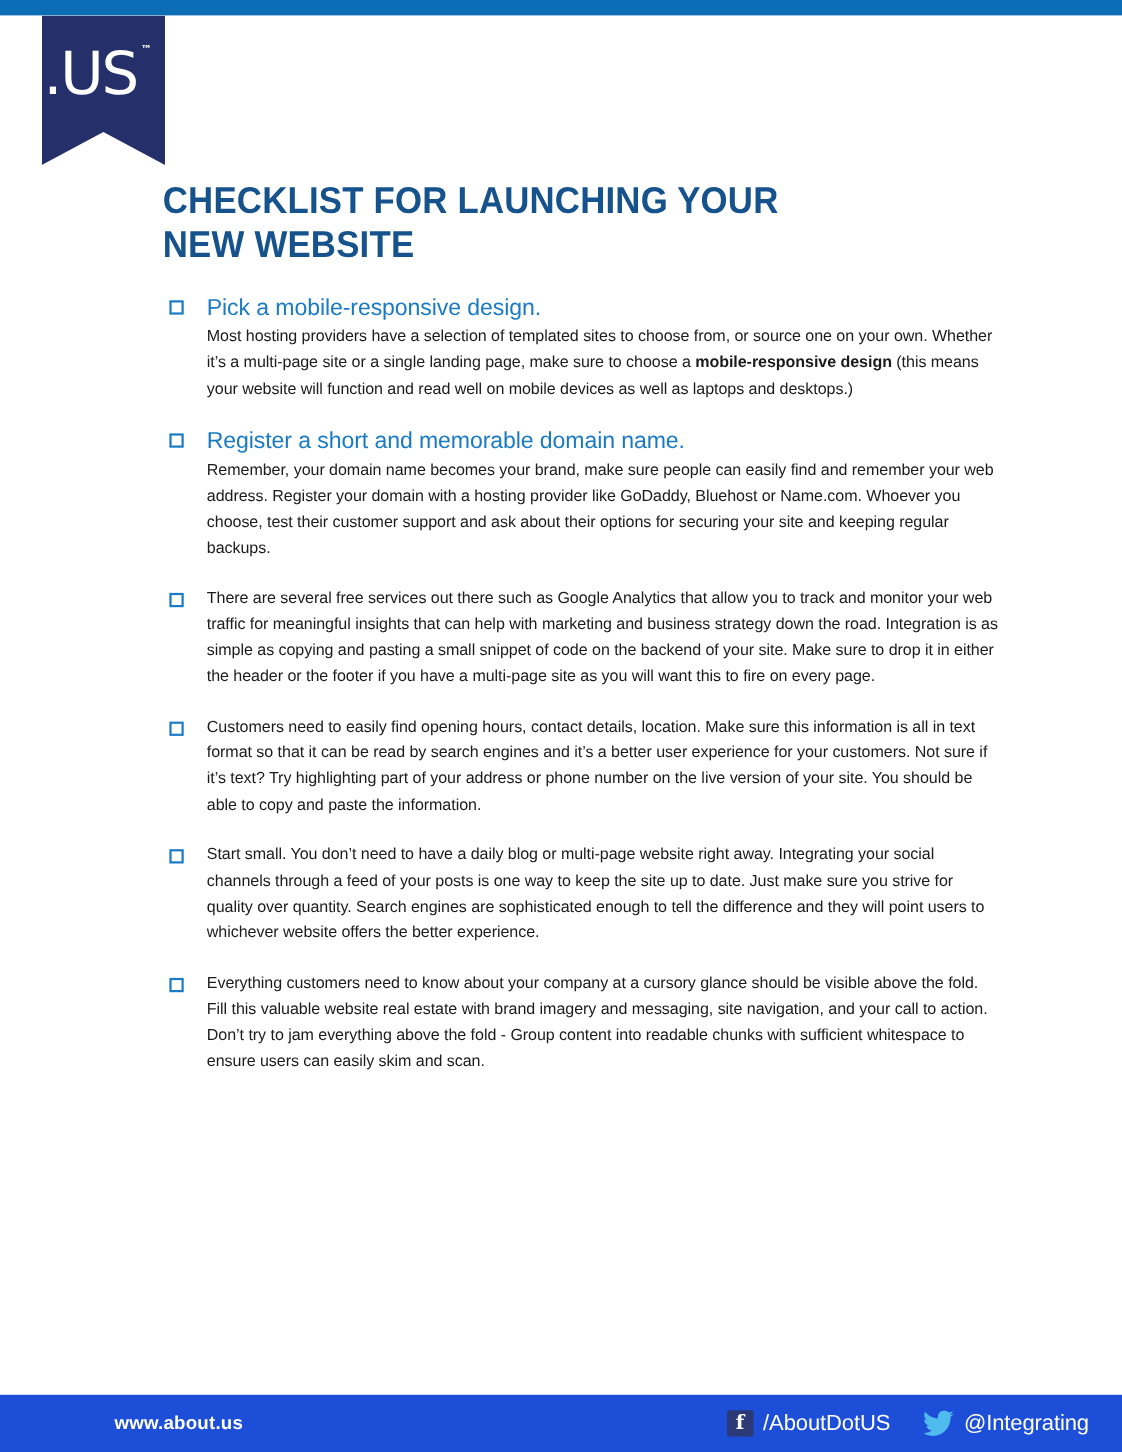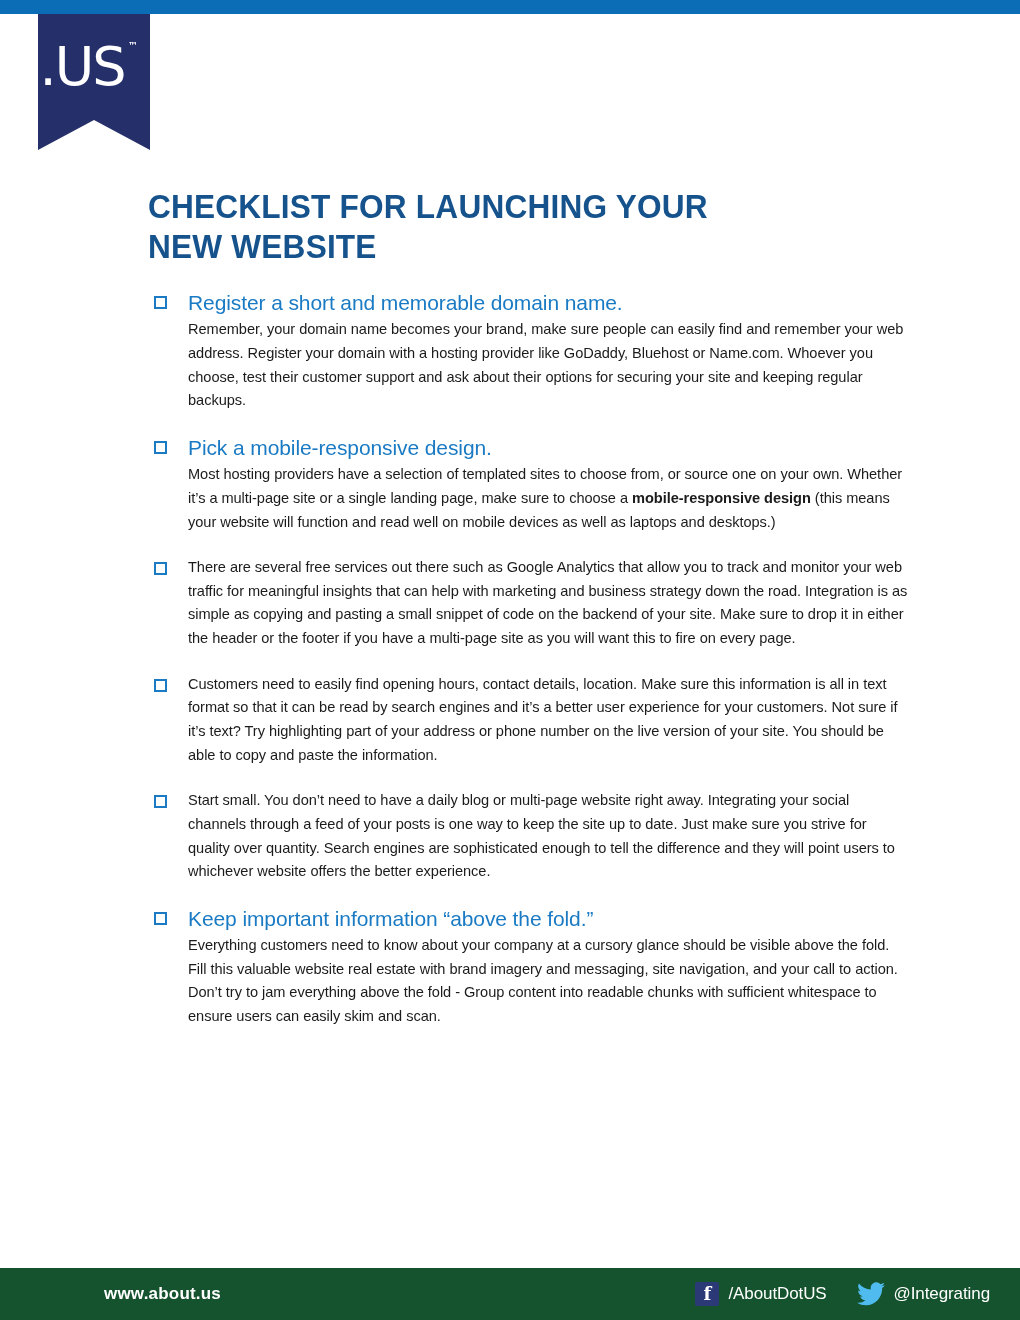--- a/index.html
+++ b/index.html
@@ -54,21 +54,21 @@
     left: 96px;
     color: #ffffff;
     font-family: "DejaVu Sans", sans-serif;
     font-size: 10px;
     font-weight: bold;
   }
 
   
   .content {
     position: absolute;
-    top: 186px;
+    top: 163px;
     left: 148px;
     width: 760px;
   }
 
   .doc-title {
     color: #16538c;
     font-family: "Liberation Sans", sans-serif;
     font-weight: bold;
     font-size: 34px;
     line-height: 1.18;
@@ -120,21 +120,21 @@
   }
   .check-body b { font-weight: bold; }
 
   
   .footer {
     position: absolute;
     left: 0;
     bottom: 0;
     width: 1020px;
     height: 52px;
-    background: #14532d;
+    background: #1d4ed8;
   }
   .footer-url {
     position: absolute;
     left: 104px;
     top: 50%;
     transform: translateY(-50%);
     color: #ffffff;
     font-family: "Liberation Sans", sans-serif;
     font-weight: bold;
     font-size: 17px;
@@ -177,21 +177,21 @@
   }
   .tw-icon {
     width: 28px;
     height: 24px;
     flex: 0 0 auto;
     display: block;
   }
   .social-handle {
     color: #ffffff;
     font-family: "Liberation Sans", sans-serif;
-    font-size: 17px;
+    font-size: 20px;
     letter-spacing: -0.1px;
   }
 </style>
 </head>
 <body>
 
 <div class="top-bar"></div>
 
 <div style="position:absolute;top:0;left:0;">
   <div class="logo-ribbon"></div>
@@ -203,48 +203,47 @@
 
   <h1 class="doc-title">
     <span class="title-line">CHECKLIST FOR LAUNCHING YOUR</span>
     <span class="title-line">NEW WEBSITE</span>
   </h1>
 
   <ul class="checklist">
 
     <li class="check-item">
       <span class="check-box"></span>
+      <p class="check-heading">Pick a mobile-responsive design.</p>
+      <p class="check-body"><span>Most hosting providers have a selection of templated sites to choose from, or source one on your own. Whether it’s a multi-page site or a single landing page, make sure to choose a </span><b>mobile-responsive design</b><span> (this means your website will function and read well on mobile devices as well as laptops and desktops.)</span></p>
+    </li>
+
+    <li class="check-item">
+      <span class="check-box"></span>
       <p class="check-heading">Register a short and memorable domain name.</p>
       <p class="check-body"><span>Remember, your domain name becomes your brand, make sure people can easily find and remember your web address. Register your domain with a hosting provider like GoDaddy, Bluehost or Name.com. Whoever you choose, test their customer support and ask about their options for securing your site and keeping regular backups.</span></p>
     </li>
 
     <li class="check-item">
       <span class="check-box"></span>
-      <p class="check-heading">Pick a mobile-responsive design.</p>
-      <p class="check-body"><span>Most hosting providers have a selection of templated sites to choose from, or source one on your own. Whether it’s a multi-page site or a single landing page, make sure to choose a </span><b>mobile-responsive design</b><span> (this means your website will function and read well on mobile devices as well as laptops and desktops.)</span></p>
-    </li>
-
-    <li class="check-item">
-      <span class="check-box"></span>
       <p class="check-body"><span>There are several free services out there such as Google Analytics that allow you to track and monitor your web traffic for meaningful insights that can help with marketing and business strategy down the road. Integration is as simple as copying and pasting a small snippet of code on the backend of your site. Make sure to drop it in either the header or the footer if you have a multi-page site as you will want this to fire on every page.</span></p>
     </li>
 
     <li class="check-item">
       <span class="check-box"></span>
       <p class="check-body"><span>Customers need to easily find opening hours, contact details, location. Make sure this information is all in text format so that it can be read by search engines and it’s a better user experience for your customers. Not sure if it’s text? Try highlighting part of your address or phone number on the live version of your site. You should be able to copy and paste the information.</span></p>
     </li>
 
     <li class="check-item">
       <span class="check-box"></span>
       <p class="check-body"><span>Start small. You don’t need to have a daily blog or multi-page website right away. Integrating your social channels through a feed of your posts is one way to keep the site up to date. Just make sure you strive for quality over quantity. Search engines are sophisticated enough to tell the difference and they will point users to whichever website offers the better experience.</span></p>
     </li>
 
     <li class="check-item">
       <span class="check-box"></span>
-      <p class="check-heading">Keep important information “above the fold.”</p>
       <p class="check-body"><span>Everything customers need to know about your company at a cursory glance should be visible above the fold. Fill this valuable website real estate with brand imagery and messaging, site navigation, and your call to action. Don’t try to jam everything above the fold - Group content into readable chunks with sufficient whitespace to ensure users can easily skim and scan.</span></p>
     </li>
 
   </ul>
 </div>
 
 <div class="footer">
   <div class="footer-url">www.about.us</div>
 
   <div class="footer-social">

